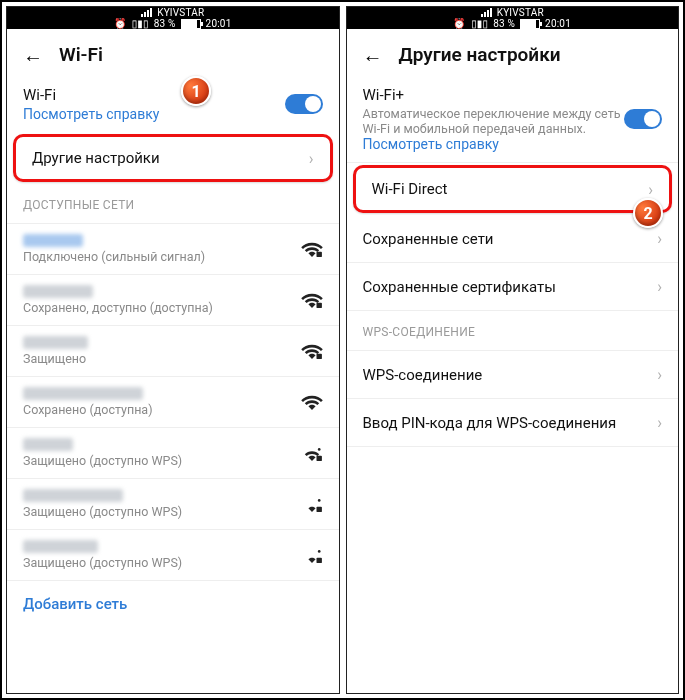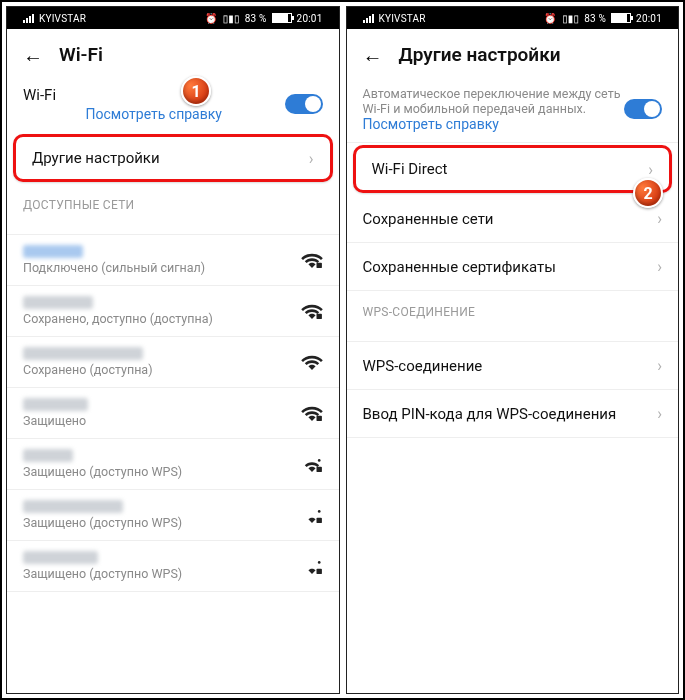--- a/index.html
+++ b/index.html
@@ -32,20 +32,21 @@
   .statusbar {
     height: 22px;
     background: #000;
     color: #fff;
     font-size: 10px;
     display: flex;
     justify-content: space-between;
     align-items: center;
     padding: 0 16px;
     letter-spacing: .2px;
+    flex-direction: column;
   }
   .sb-left, .sb-right { display: flex; align-items: center; gap: 5px; }
   .sb-signal { display:inline-flex; align-items:flex-end; gap:1px; }
   .sb-signal i { width:2px; background:#fff; display:block; }
   .sb-batt { width:20px; height:10px; border:1px solid #fff; position:relative; }
   .sb-batt::after { content:""; position:absolute; right:-3px; top:2px; width:2px; height:4px; background:#fff; }
   .sb-batt i { display:block; height:100%; width:83%; background:#fff; }
   
   .header {
     display:flex; align-items:center; gap:16px;
@@ -60,24 +61,24 @@
     border-bottom: 1px solid #eee;
     min-height: 48px;
     position: relative;
     background:#fff;
   }
   .row.noborder { border-bottom: none; }
   .row .left { display:flex; flex-direction:column; gap:2px; flex:1; min-width:0; }
   .row .label { font-size:15px; color:#111; }
   .row .sub   { font-size:12.5px; color:#8a8a8a; }
   .row .sub .link { color:#2e7cd6; }
-  .row .link { color:#2e7cd6; font-size:14px;text-align:center; }
+  .row .link { color:#2e7cd6; font-size:14px; }
   .chev { font-size:16px; color:#b0b0b0; margin-left:10px; }
   .section-title {
-    padding: 14px 16px 22px;
+    padding: 14px 16px 11px;
     font-size:12px; color:#9a9a9a; letter-spacing:.3px;
     border-bottom:1px solid #eee;
   }
   
   .toggle {
     width:38px; height:20px; border-radius:20px; background:#2e7cd6;
     position:relative; flex-shrink:0;
   }
   .toggle::after {
     content:""; position:absolute; right:2px; top:2px;
@@ -176,39 +177,39 @@
         <span class="blur" style="width:70px"></span>
         <span class="sub">Сохранено, доступно (доступна)</span>
       </div>
       <span class="wifi"><svg viewBox="0 0 24 20">
             <path d="M12 3C7 3 2.7 5 0 8l2 2c2.3-2.5 6-4 10-4s7.7 1.5 10 4l2-2C21.3 5 17 3 12 3zm0 5c-3.2 0-6 1.3-8 3.3l2 2c1.5-1.5 3.6-2.3 6-2.3s4.5.8 6 2.3l2-2C18 9.3 15.2 8 12 8zm0 5c-1.7 0-3.1.7-4 1.8l4 4 4-4c-.9-1.1-2.3-1.8-4-1.8z" fill="#222"></path>
             <rect x="17" y="13" width="6" height="6" rx="1" fill="#222"></rect>
           </svg></span>
     </div>
     <div class="row">
       <div class="left">
+        <span class="blur" style="width:65px"></span>
+        <span class="sub">Защищено</span>
+      </div>
+      <span class="wifi"><svg viewBox="0 0 24 20">
+            <path d="M12 3C7 3 2.7 5 0 8l2 2c2.3-2.5 6-4 10-4s7.7 1.5 10 4l2-2C21.3 5 17 3 12 3zm0 5c-3.2 0-6 1.3-8 3.3l2 2c1.5-1.5 3.6-2.3 6-2.3s4.5.8 6 2.3l2-2C18 9.3 15.2 8 12 8zm0 5c-1.7 0-3.1.7-4 1.8l4 4 4-4c-.9-1.1-2.3-1.8-4-1.8z" fill="#222"></path>
+            <rect x="17" y="13" width="6" height="6" rx="1" fill="#222"></rect>
+          </svg></span>
+    </div>
+    <div class="row">
+      <div class="left">
         <span class="blur" style="width:120px"></span>
         <span class="sub">Сохранено (доступна)</span>
       </div>
       <span class="wifi"><svg viewBox="0 0 24 20">
             <path d="M12 3C7 3 2.7 5 0 8l2 2c2.3-2.5 6-4 10-4s7.7 1.5 10 4l2-2C21.3 5 17 3 12 3zm0 5c-3.2 0-6 1.3-8 3.3l2 2c1.5-1.5 3.6-2.3 6-2.3s4.5.8 6 2.3l2-2C18 9.3 15.2 8 12 8zm0 5c-1.7 0-3.1.7-4 1.8l4 4 4-4c-.9-1.1-2.3-1.8-4-1.8z" fill="#222"></path>
           </svg></span>
     </div>
     <div class="row">
       <div class="left">
-        <span class="blur" style="width:65px"></span>
-        <span class="sub">Защищено</span>
-      </div>
-      <span class="wifi"><svg viewBox="0 0 24 20">
-            <path d="M12 3C7 3 2.7 5 0 8l2 2c2.3-2.5 6-4 10-4s7.7 1.5 10 4l2-2C21.3 5 17 3 12 3zm0 5c-3.2 0-6 1.3-8 3.3l2 2c1.5-1.5 3.6-2.3 6-2.3s4.5.8 6 2.3l2-2C18 9.3 15.2 8 12 8zm0 5c-1.7 0-3.1.7-4 1.8l4 4 4-4c-.9-1.1-2.3-1.8-4-1.8z" fill="#222"></path>
-            <rect x="17" y="13" width="6" height="6" rx="1" fill="#222"></rect>
-          </svg></span>
-    </div>
-    <div class="row">
-      <div class="left">
         <span class="blur" style="width:50px"></span>
         <span class="sub">Защищено (доступно WPS)</span>
       </div>
       <span class="wifi"><svg viewBox="0 0 24 20">
             <path d="M12 8c-3.2 0-6 1.3-8 3.3l2 2c1.5-1.5 3.6-2.3 6-2.3s4.5.8 6 2.3l2-2C18 9.3 15.2 8 12 8zm0 5c-1.7 0-3.1.7-4 1.8l4 4 4-4c-.9-1.1-2.3-1.8-4-1.8z" fill="#222"></path>
             <circle cx="20" cy="6" r="1.5" fill="#222"></circle>
             <rect x="17" y="13" width="6" height="6" rx="1" fill="#222"></rect>
           </svg></span>
     </div>
     <div class="row">
@@ -227,20 +228,21 @@
         <span class="blur" style="width:75px"></span>
         <span class="sub">Защищено (доступно WPS)</span>
       </div>
       <span class="wifi"><svg viewBox="0 0 24 20">
             <path d="M12 13c-1.7 0-3.1.7-4 1.8l4 4 4-4c-.9-1.1-2.3-1.8-4-1.8z" fill="#222"></path>
             <circle cx="20" cy="6" r="1.5" fill="#222"></circle>
             <rect x="17" y="13" width="6" height="6" rx="1" fill="#222"></rect>
           </svg></span>
     </div>
 
+    <div class="add-net">Добавить сеть</div>
   </div>
 
   <div class="phone">
     <div class="statusbar">
       <div class="sb-left">
         <span class="sb-signal">
             <i style="height:3px"></i>
             <i style="height:5px"></i>
             <i style="height:7px"></i>
             <i style="height:9px"></i>
@@ -258,20 +260,21 @@
       </div>
     </div>
 
     <div class="header">
       <span class="back">←</span>
       <span class="title">Другие настройки</span>
     </div>
 
     <div class="row">
       <div class="left">
+        <span class="label">Wi-Fi+</span>
         <span class="sub"><span>Автоматическое переключение между сеть Wi-Fi и мобильной передачей данных.</span> <span class="link">Посмотреть справку</span></span>
       </div>
       <div class="toggle"></div>
     </div>
 
     <div class="row hl" style="position:relative;text-align:right;">
       <span class="label">Wi-Fi Direct</span>
       <span class="chev">›</span>
       <div class="badge" style="right:6px; bottom:-18px;">
           <span>2</span>

